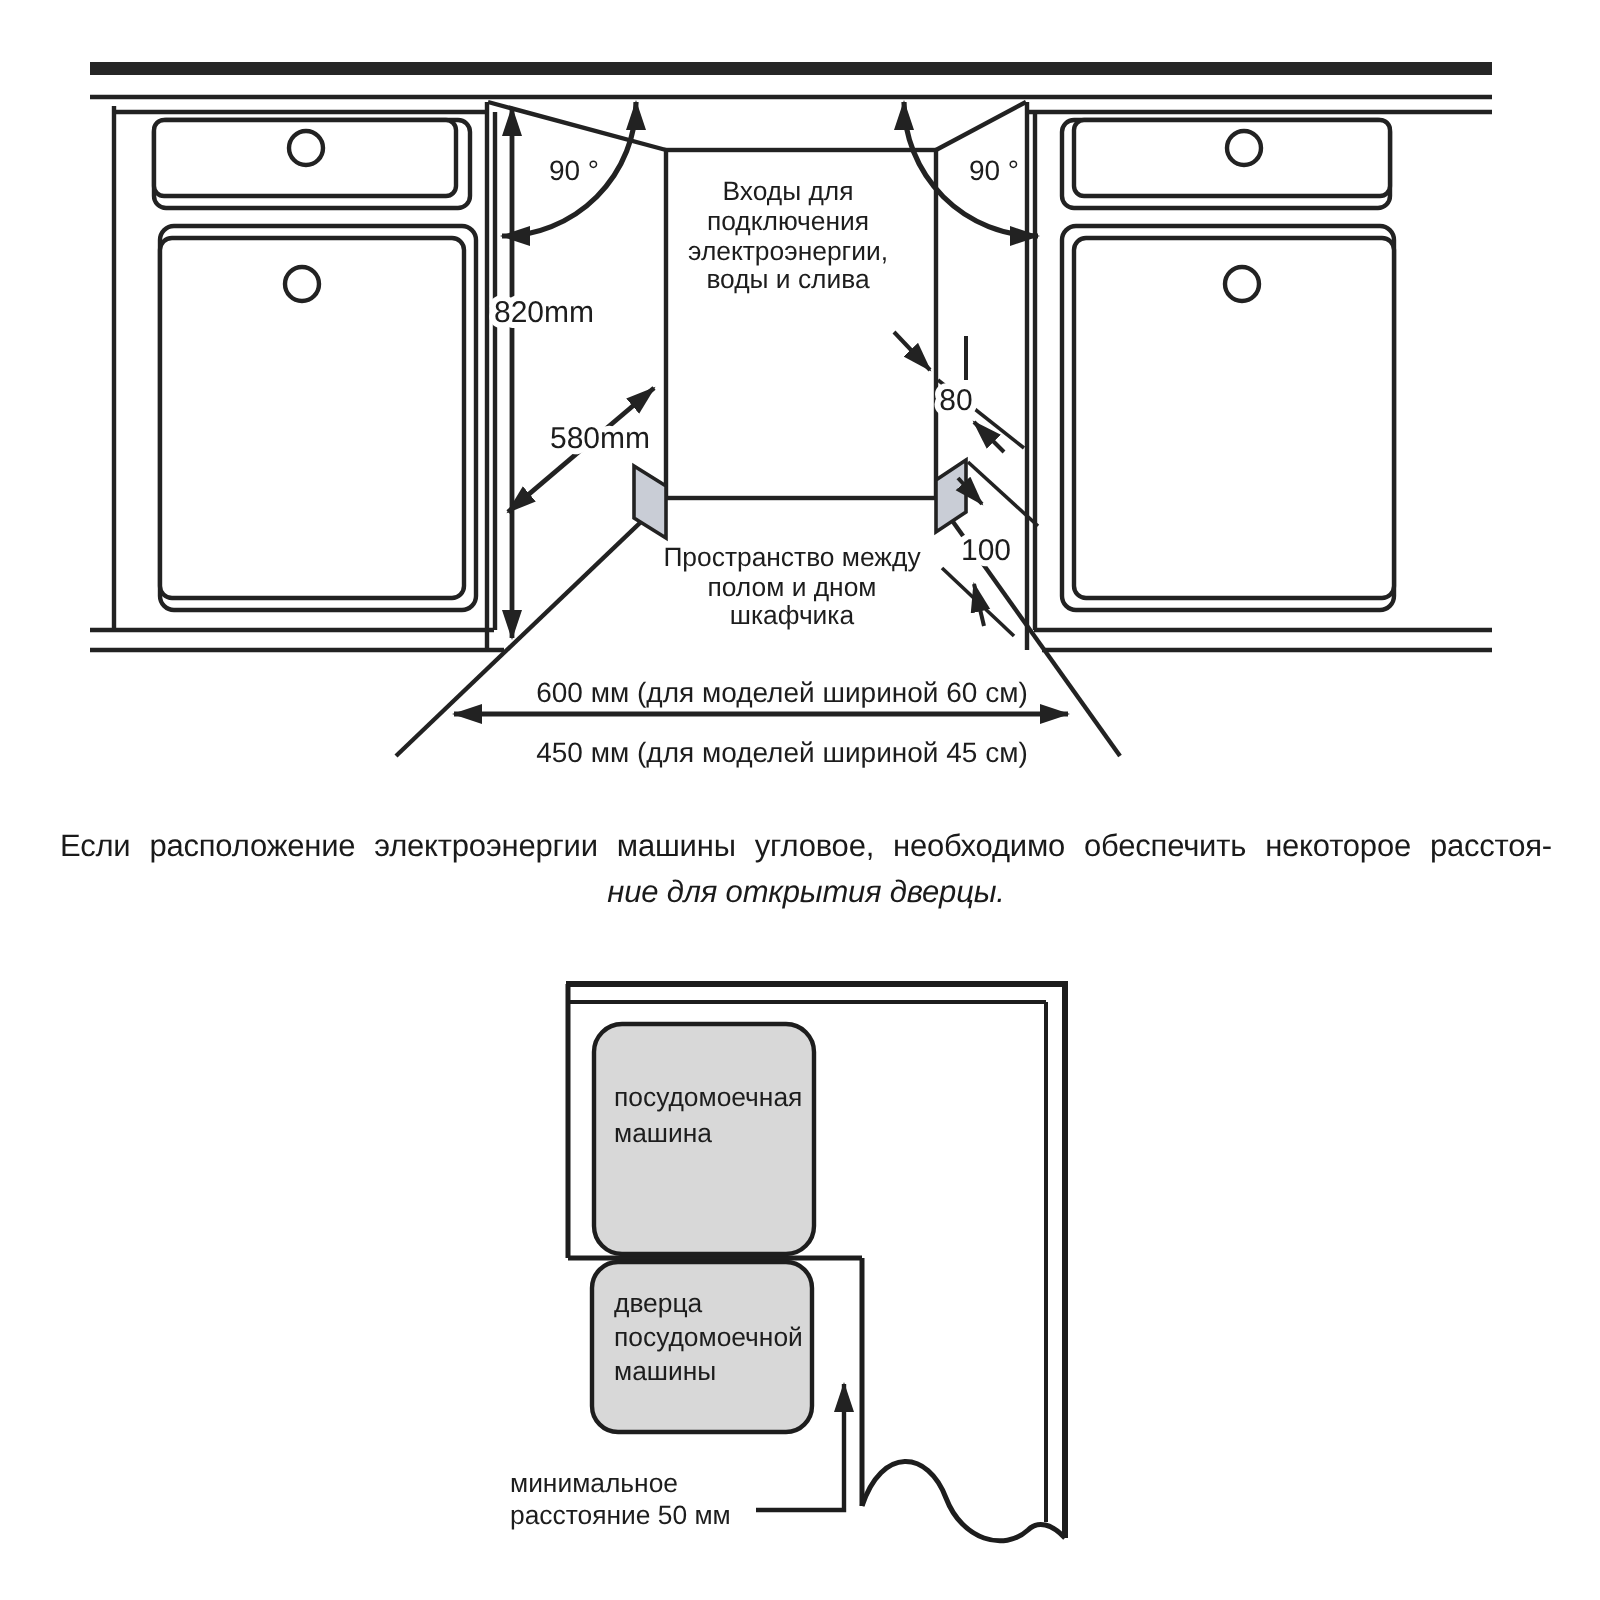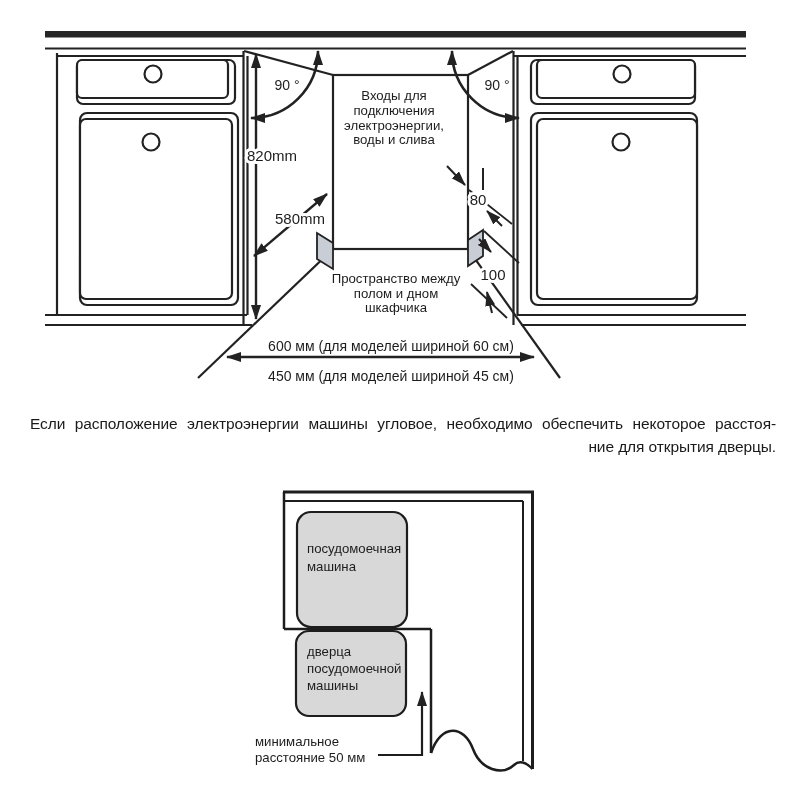--- a/index.html
+++ b/index.html
@@ -10,21 +10,21 @@
   text{fill:#1d1d1d;font-family:"Liberation Sans","DejaVu Sans",sans-serif;}
   .t13{font-size:13.2px;}
   .t14{font-size:14px;}
   .t15{font-size:15px;}
   .halo{paint-order:stroke;stroke:#ffffff;stroke-width:6px;stroke-linejoin:round;}
   .ctr{text-anchor:middle;}
   
   .para{position:absolute;left:30px;top:413px;width:746px;color:#1a1a1a;
         font-size:15.5px;line-height:22.5px;letter-spacing:-0.1px;}
   .para .l1{text-align:justify;text-align-last:justify;}
-  .para .l2{text-align:right;}
+  .para .l2{text-align:center;font-style:italic;}
 </style>
 </head>
 <body>
 
 <div class="page">
 
 <svg class="diagram" width="800" height="800" viewBox="0 0 800 800">
   <defs>
     <marker id="ah" markerUnits="userSpaceOnUse" markerWidth="17" markerHeight="12" refX="14" refY="5" orient="auto-start-reverse">
       <path d="M0,0 L15,5 L0,10 Z" fill="#222222"></path>

